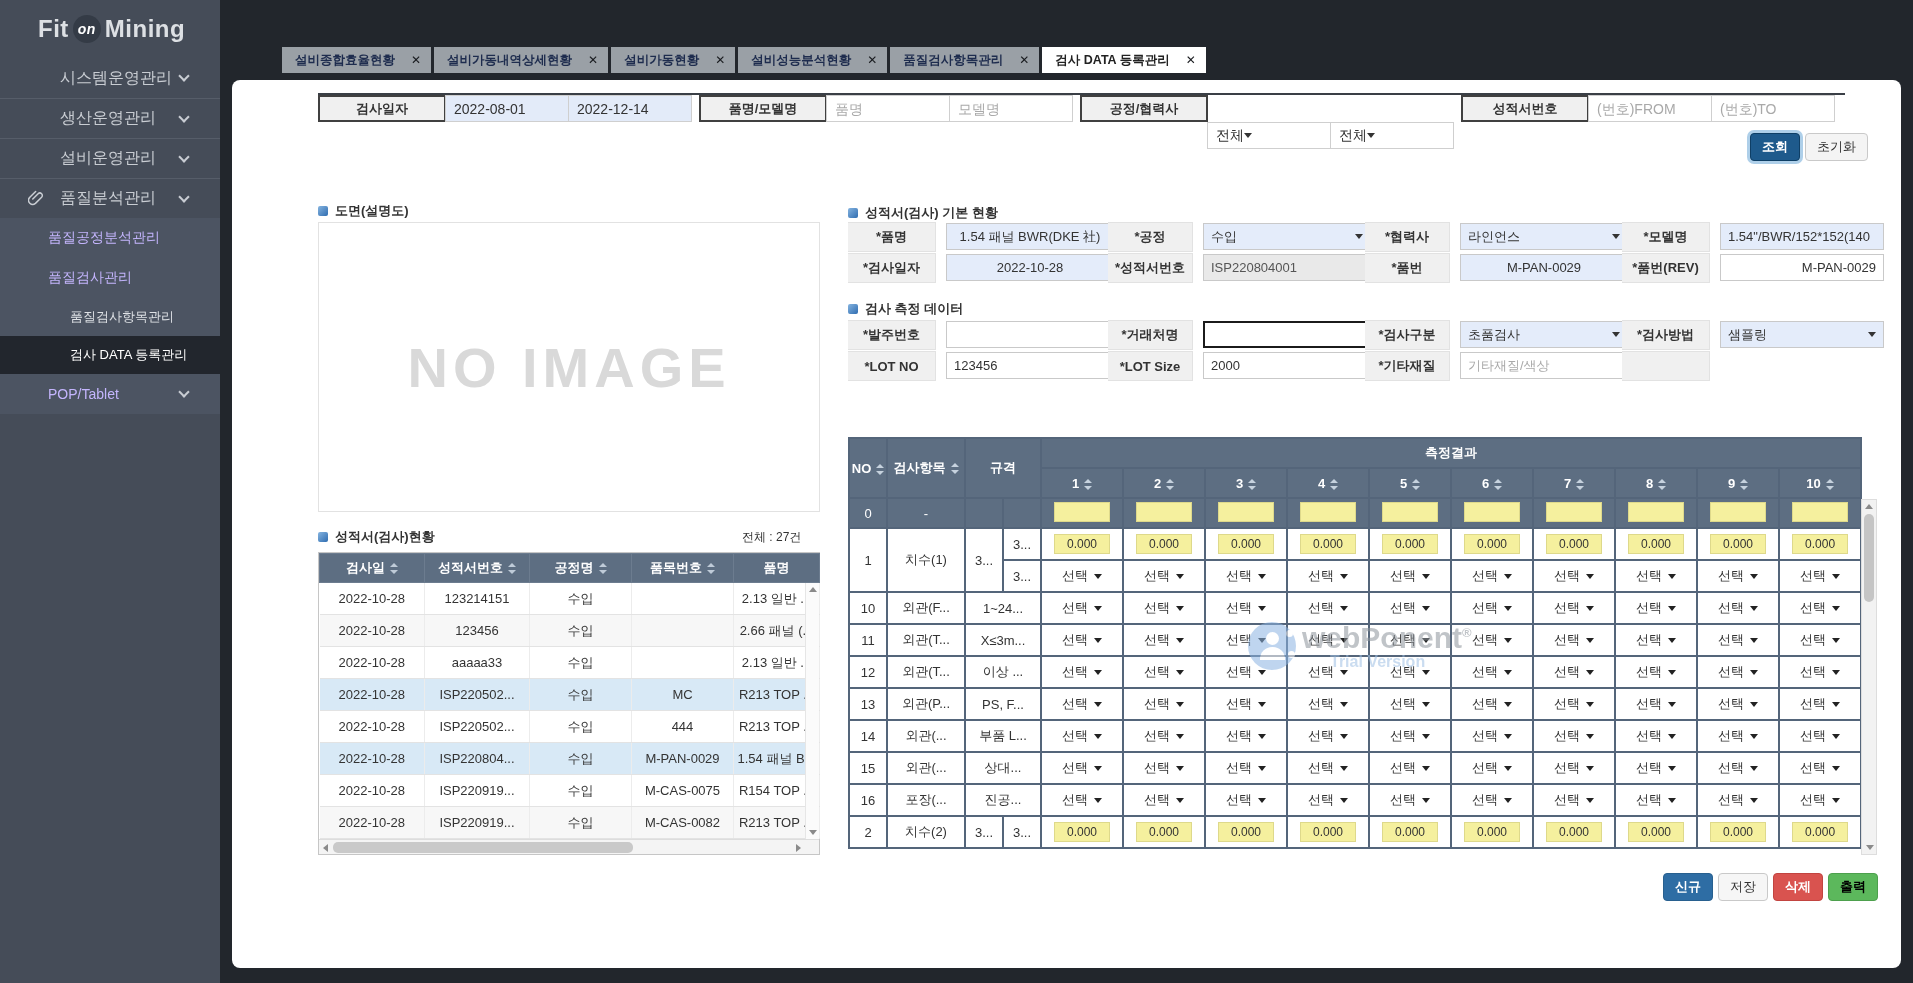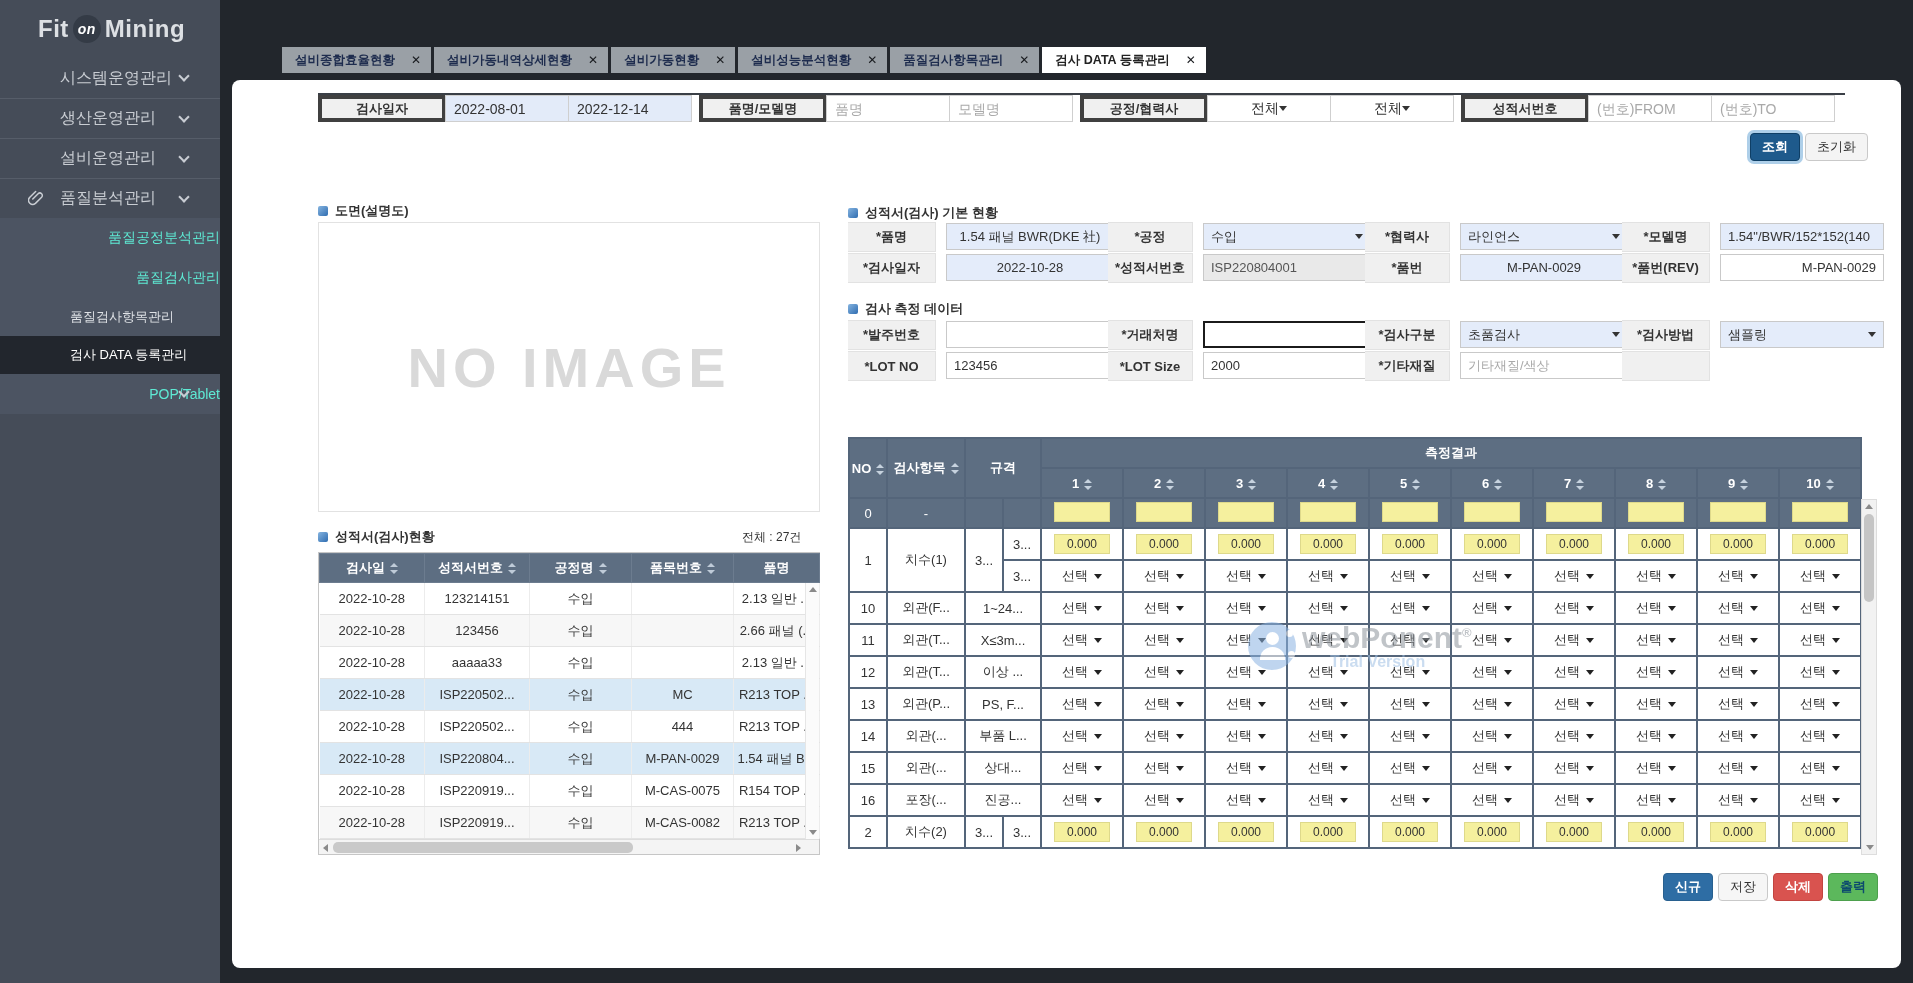--- a/index.html
+++ b/index.html
@@ -9,21 +9,21 @@
 
   
   .sidebar { position:absolute; left:0; top:0; width:220px; height:983px; background:#454c58; color:#c9cdd3; }
   .logo { height:58px; display:flex; align-items:center; padding-left:38px; font-size:24px; font-weight:bold; color:#dde0e4; letter-spacing:0.5px; }
   .logo-on { display:inline-flex; align-items:center; justify-content:center; width:28px; height:28px; border-radius:50%; background:#343b46; color:#fff; font-style:italic; font-size:14px; font-weight:bold; margin:0 4px; }
   .side-item { position:relative; height:40px; display:flex; align-items:center; padding-left:60px; font-size:16px; cursor:pointer; }
   .side-item.bordered { border-top:1px solid #565d69; }
   .chev { position:absolute; right:32px; top:14px; width:8px; height:8px; border-right:2px solid #c9cdd3; border-bottom:2px solid #c9cdd3; transform:rotate(45deg); }
   .side-icon { position:absolute; left:28px; top:11px; width:17px; height:17px; }
   .submenu-block { background:#4c5462; }
-  .submenu-item { height:40px; display:flex; align-items:center; padding-left:48px; font-size:14px; color:#5eead4; cursor:pointer; position:relative;justify-content:flex-end; }
+  .submenu-item { height:40px; display:flex; align-items:center; padding-left:48px; font-size:14px; color:#c4b5fd; cursor:pointer; position:relative; }
   .leaf-item { height:38px; display:flex; align-items:center; padding-left:70px; font-size:13px; color:#dfe2e6; cursor:pointer; }
   .leaf-item.active { background:#22262d; color:#ffffff; }
 
   
   .topbar { position:absolute; left:220px; top:0; width:1693px; height:33px; background:linear-gradient(90deg,#2e51c2 0%,#2f2cbe 100%); display:flex; align-items:center; padding:0 14px; gap:10px; color:#fff; }
   .hamburger { width:18px; height:12px; display:flex; flex-direction:column; justify-content:space-between; cursor:pointer; }
   .hamburger div { height:2px; background:#fff; border-radius:1px; }
   .home-icon { width:18px; height:18px; cursor:pointer; }
   .breadcrumb { font-size:13px; font-weight:bold; }
   .topbar-right { margin-left:auto; display:flex; align-items:center; gap:8px; }
@@ -36,26 +36,26 @@
   .tab .tab-x { color:#17191d; font-size:12px; font-weight:bold; cursor:pointer; }
   .tab.active { background:#ffffff; color:#222; min-width:158px; }
 
   
   .panel { position:absolute; left:232px; top:80px; width:1669px; height:888px; background:#fff; border-radius:8px; }
 
   
   .search-row { position:absolute; left:86px; top:13px; width:1527px; display:flex; border-top:2px solid #3a3f46; }
   .sg { display:flex; }
   .sg + .sg { margin-left:7px; }
-  .s-label { width:128px; height:27px; background:#f0f0f0; border:4px solid #404040; display:flex; align-items:center; justify-content:center; font-size:13px; font-weight:bold; color:#333; }
+  .s-label { width:128px; height:27px; background:#f0f0f0; border:2px solid #404040; display:flex; align-items:center; justify-content:center; font-size:13px; font-weight:bold; color:#333; }
   .s-field { width:124px; height:27px; border:1px solid #cfcfcf; margin-left:-1px; display:flex; align-items:center; padding:0 8px; font-size:14px; color:#333; background:#fff; }
   .s-date { background:#e3ebf9; }
   input.s-field { outline:none; }
   input.s-field::placeholder { color:#a9a9a9; }
-  .s-select { justify-content:center; cursor:pointer; }
+  .s-select { justify-content:flex-start; cursor:pointer;margin-top:27px; }
   .dd-arrow { width:0; height:0; border-left:4px solid transparent; border-right:4px solid transparent; border-top:5px solid #333; }
   .search-btns { position:absolute; top:53px; right:33px; display:flex; gap:5px; }
   .btn { font-size:13px; font-weight:bold; border-radius:4px; cursor:pointer; padding:4px 11px; }
   .btn-inquiry { background:#1e5a8c; color:#fff; border:1px solid #0f3f66; box-shadow:0 0 0 3px #aecfe9; }
   .btn-reset { background:#f4f4f4; color:#333; border:1px solid #c9c9c9; font-weight:normal; }
 
   
   .sec-title { position:absolute; display:flex; align-items:center; gap:7px; font-size:13px; font-weight:bold; color:#333; }
   .cube { width:10px; height:10px; border-radius:2px; background:linear-gradient(135deg,#85b4e0 0%,#2f6cb0 100%); }
   .total-count { position:absolute; font-size:12px; color:#333; }
@@ -121,21 +121,21 @@
   .wm-texts { display:flex; flex-direction:column; line-height:1.05; }
   .wm-brand { font-size:30px; font-weight:bold; color:#8e959c; }
   .wm-reg { font-size:13px; vertical-align:super; }
   .wm-sub { font-size:16px; font-weight:bold; color:#9fc0e4; margin-left:28px; }
 
   
   .bottom-btns { position:absolute; top:793px; right:23px; display:flex; gap:5px; }
   .btn-new { background:#2e6da4; color:#fff; border:1px solid #28608f; }
   .btn-save { background:#f6f6f6; color:#333; border:1px solid #c9c9c9; font-weight:normal; }
   .btn-delete { background:#d9534f; color:#fff; border:1px solid #c24440; }
-  .btn-print { background:#5cb85c; color:#0c4a6e; border:1px solid #4da04d; }
+  .btn-print { background:#5cb85c; color:#000000; border:1px solid #4da04d; }
 </style>
 </head>
 <body>
 
 <div id="app">
 
   <aside class="sidebar">
     <div class="logo">
       <span>Fit</span>
       <span class="logo-on">on</span>

